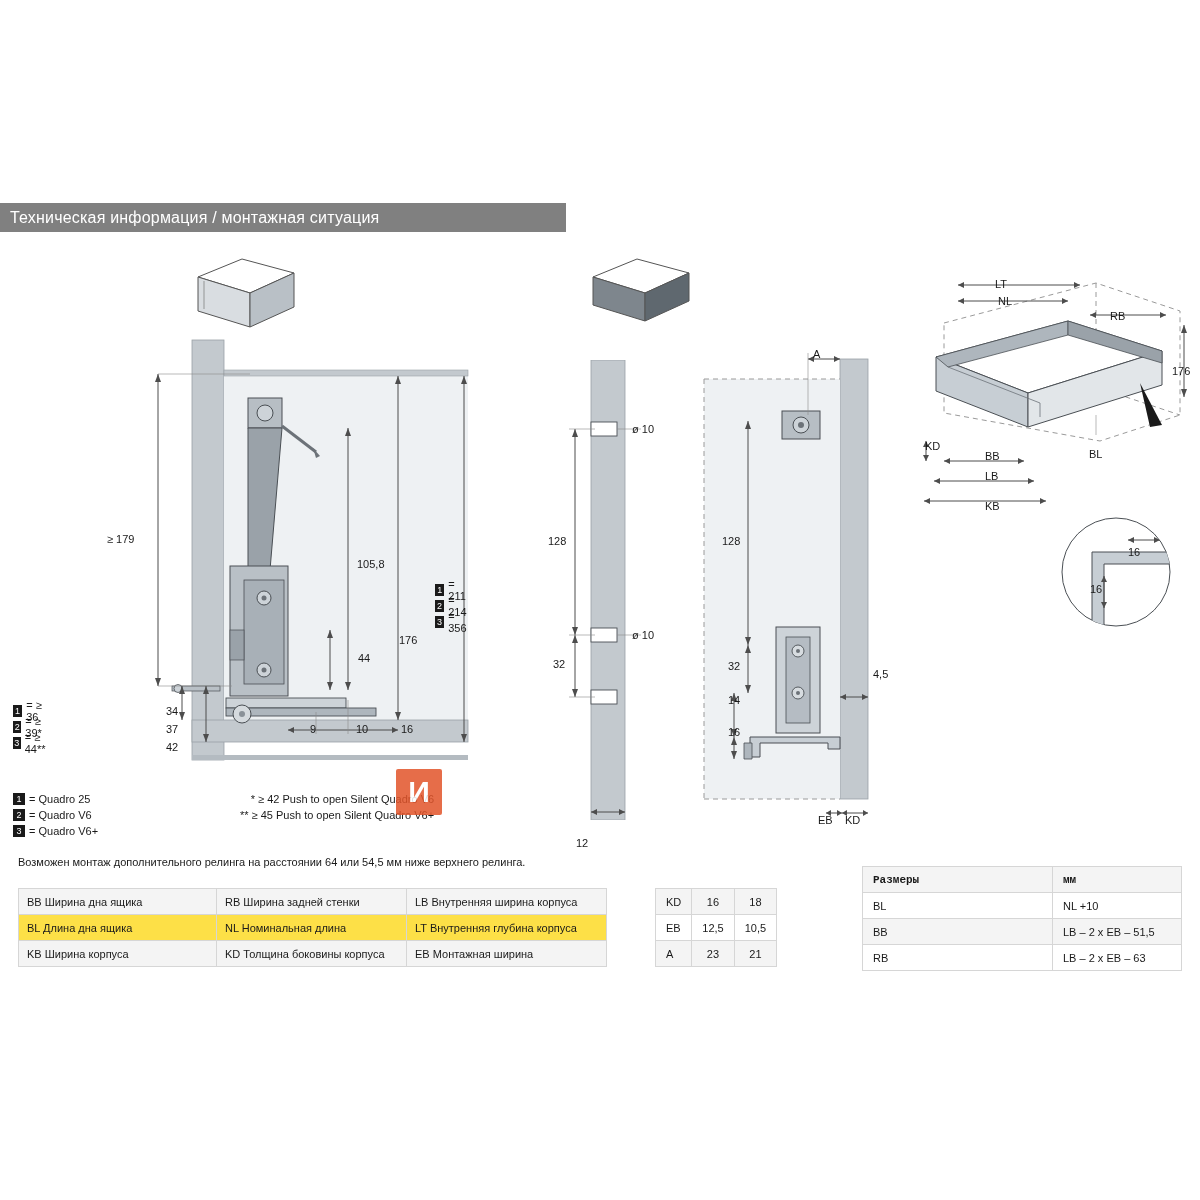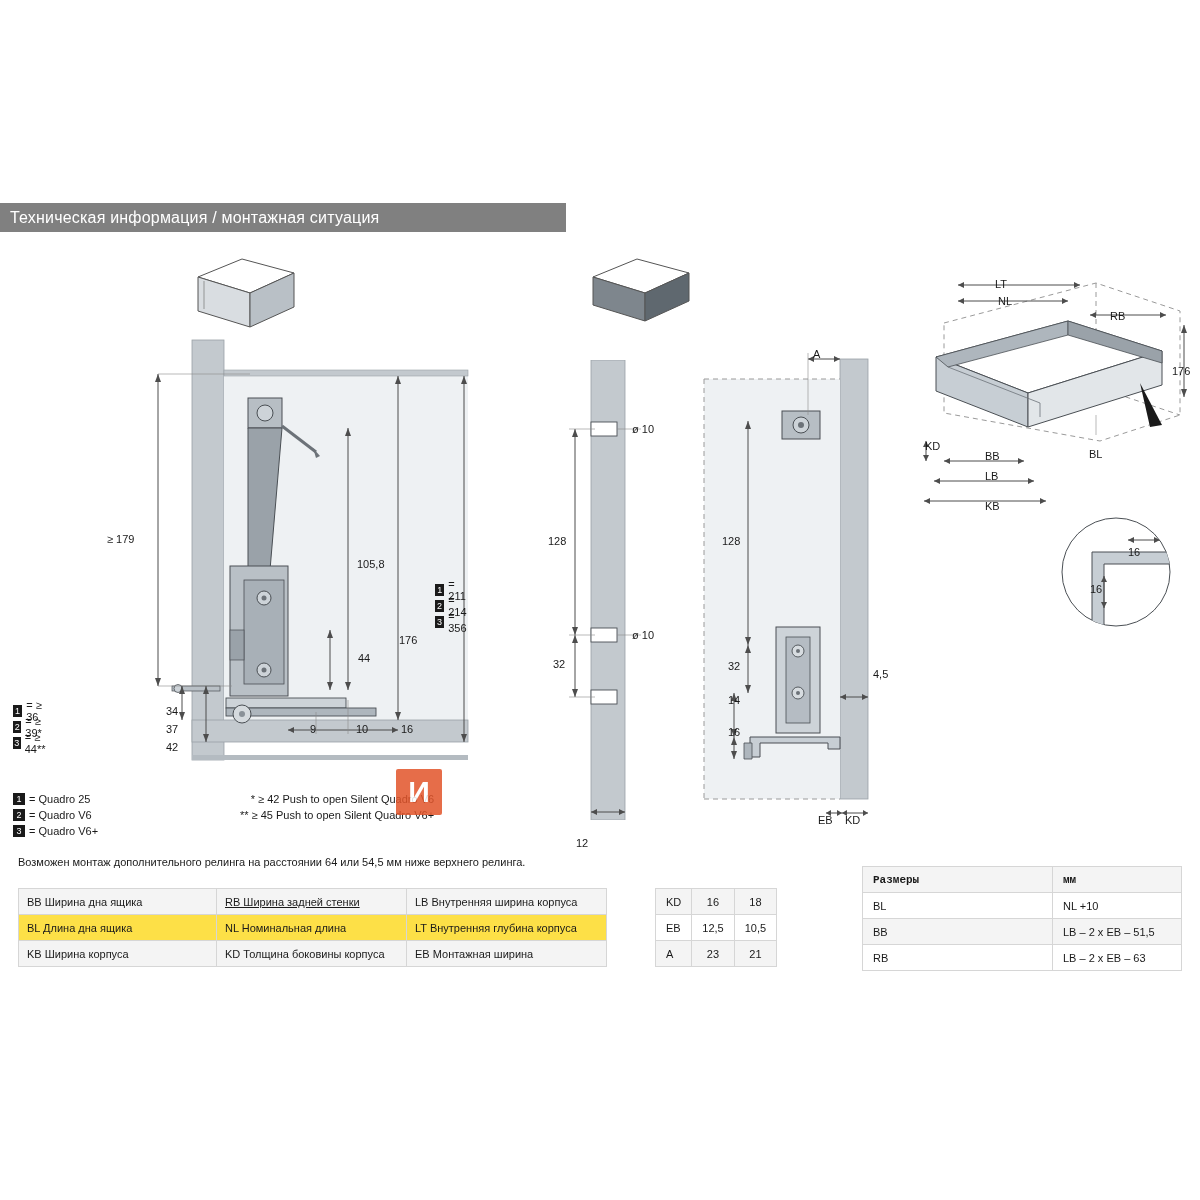--- a/index.html
+++ b/index.html
@@ -434,21 +434,21 @@
     <div>*  ≥ 42 Push to open Silent Quadro V6</div>
     <div>** ≥ 45 Push to open Silent Quadro V6+</div>
   </div>
 
   <div class="note">Возможен монтаж дополнительного релинга на расстоянии 64 или 54,5 мм ниже верхнего релинга.</div>
 
   <table class="tbl-left">
     <tbody>
       <tr>
         <td style="width:198px;">BB Ширина дна ящика</td>
-        <td style="width:190px;text-decoration:underline;">RB Ширина задней стенки</td>
+        <td style="width:190px;">RB Ширина задней стенки</td>
         <td style="width:200px;">LB Внутренняя ширина корпуса</td>
       </tr>
       <tr>
         <td>BL Длина дна ящика</td>
         <td>NL Номинальная длина</td>
         <td>LT Внутренняя глубина корпуса</td>
       </tr>
       <tr>
         <td>KB Ширина корпуса</td>
         <td>KD Толщина боковины корпуса</td>

